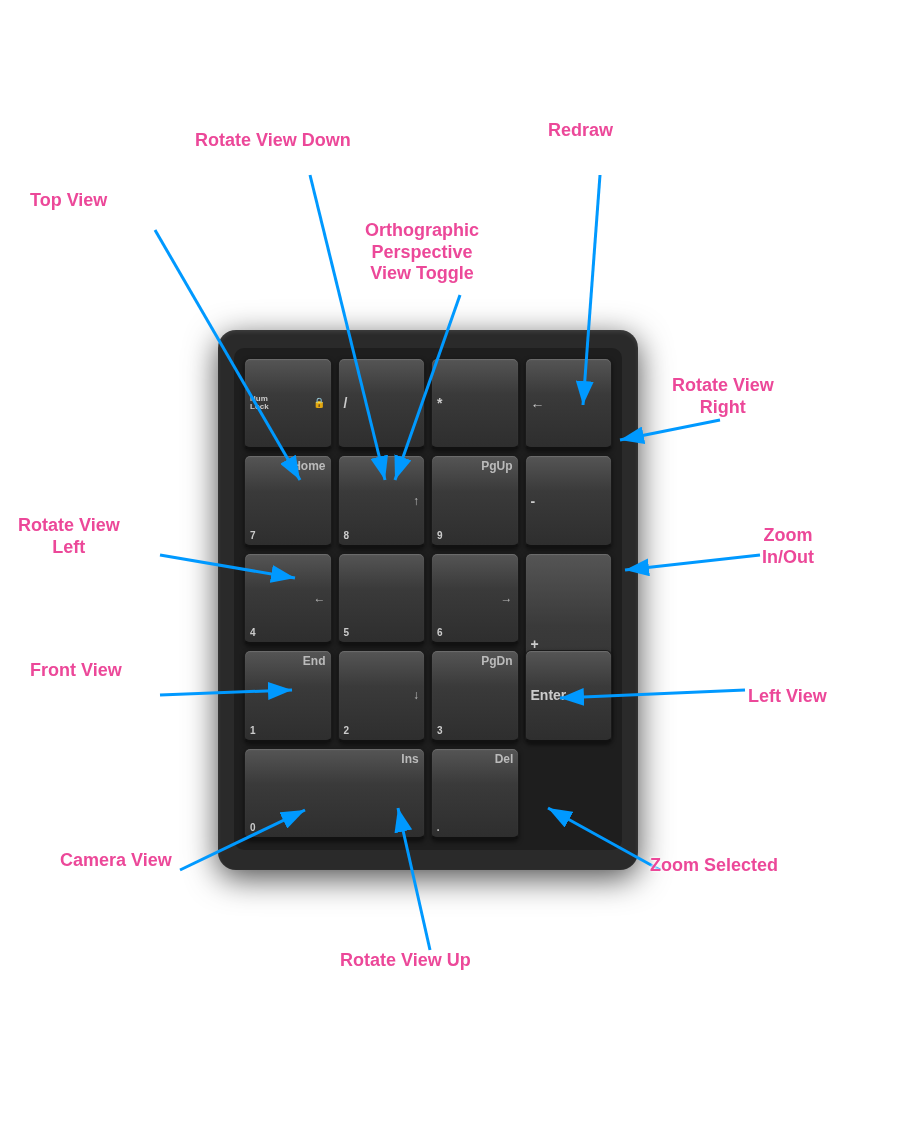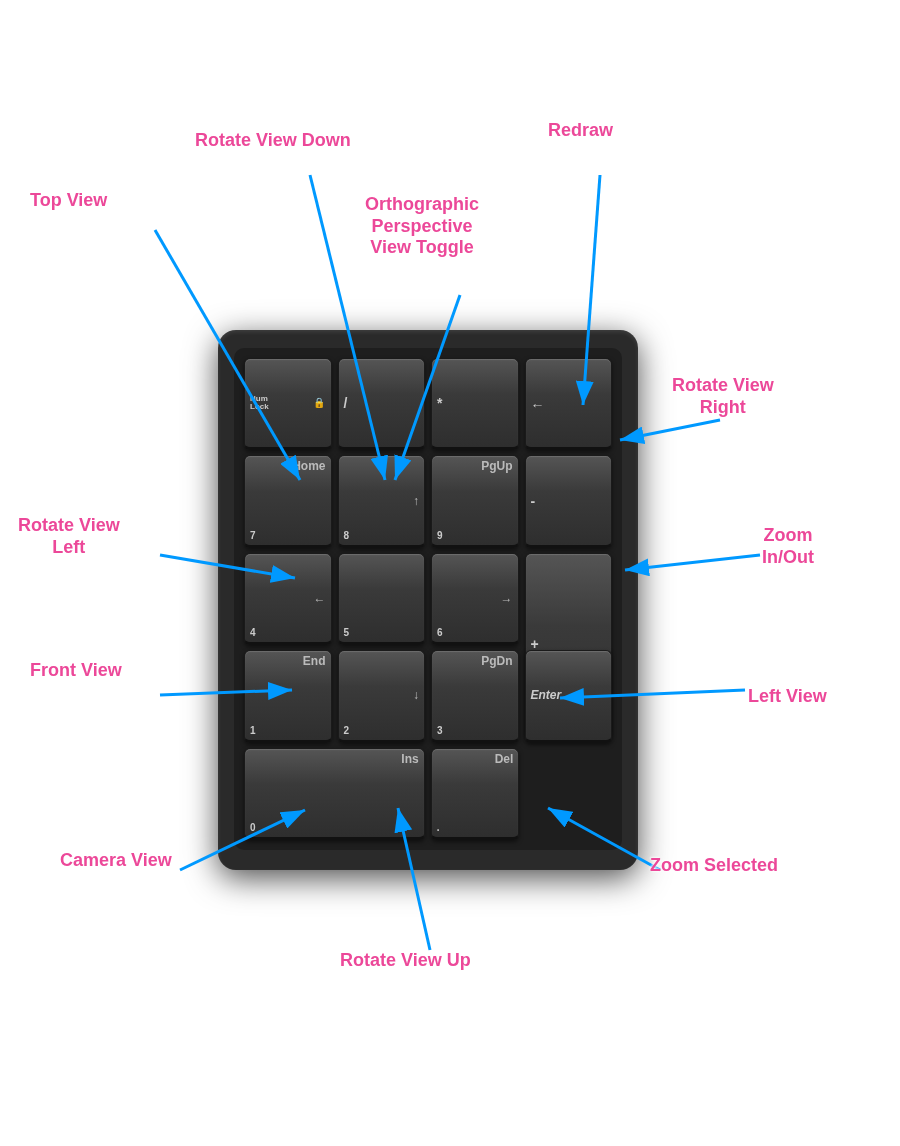--- a/index.html
+++ b/index.html
@@ -160,21 +160,21 @@
       </div>
       <div class="key">
         <span class="key-top">2</span>
         <span class="key-sub" style="align-self:center;">↓</span>
       </div>
       <div class="key">
         <span class="key-top">3</span>
         <span class="key-sub">PgDn</span>
       </div>
       <div class="key">
-        <span class="key-top" style="font-size:12px; align-self:center;font-style:italic;">Enter</span>
+        <span class="key-top" style="font-size:14px; align-self:center;">Enter</span>
       </div>
     </div>
 
     <div class="key-row">
       <div class="key key-wide" style="flex:2.2;">
         <span class="key-top">0</span>
         <span class="key-sub">Ins</span>
       </div>
       <div class="key">
         <span class="key-top">.</span>
@@ -217,21 +217,21 @@
 
   <line x1="660" y1="870" x2="548" y2="808" stroke="#0099ff" stroke-width="3" marker-end="url(#arrowhead)"></line>
 </svg>
 
 <div class="label" style="left:30px; top:190px;">Top View</div>
 
 <div class="label" style="left:195px; top:130px;">Rotate View Down</div>
 
 <div class="label" style="left:548px; top:120px;">Redraw</div>
 
-<div class="label" style="left:365px; top:194px; white-space:pre-line;">Orthographic
+<div class="label" style="left:365px; top:220px; white-space:pre-line;">Orthographic
 Perspective
 View Toggle</div>
 
 <div class="label" style="left:672px; top:375px; white-space:pre-line;">Rotate View
 Right</div>
 
 <div class="label" style="left:18px; top:515px; white-space:pre-line;">Rotate View
 Left</div>
 
 <div class="label" style="left:762px; top:525px; white-space:pre-line;">Zoom

